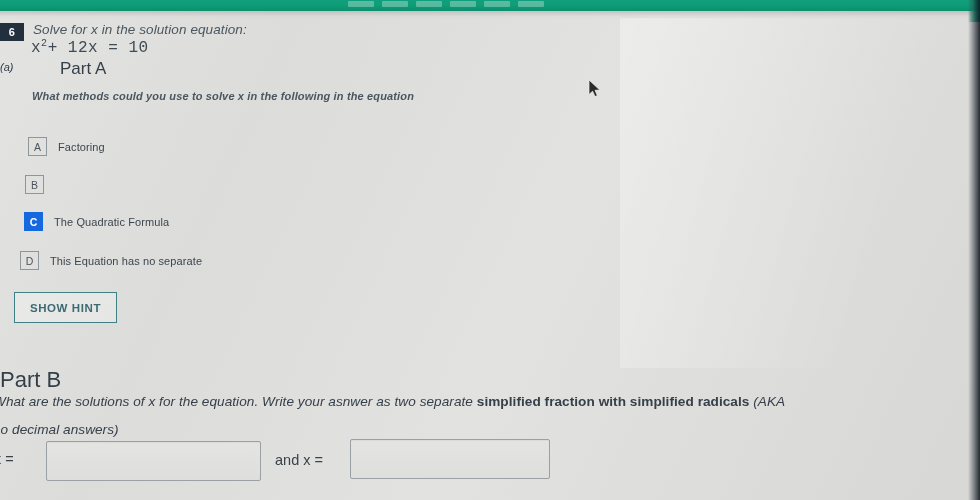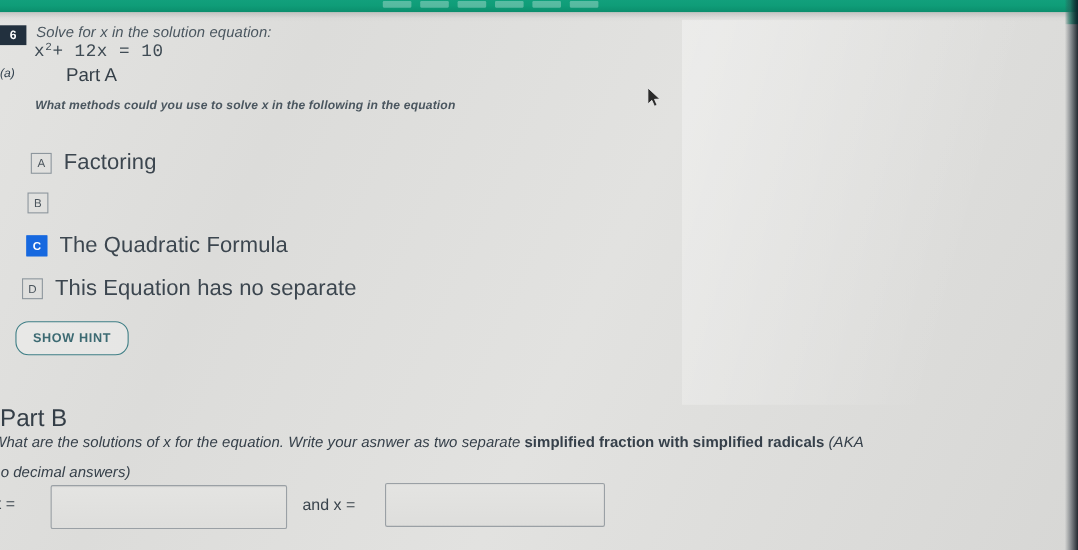--- a/index.html
+++ b/index.html
@@ -153,32 +153,32 @@
     box-sizing: border-box;
     flex: 0 0 auto;
   }
   .opt-box.selected {
     background: #1668df;
     border-color: #1668df;
     color: #ffffff;
     font-weight: bold;
   }
   .opt-label {
-    font-size: 20px;
+    font-size: 11px;
     color: #3c464f;
     letter-spacing: 0.1px;
   }
 
   
   .hint-btn {
     position: absolute;
     left: 14px; top: 292px;
     width: 103px; height: 31px;
     border: 1px solid #3f7f86;
-    border-radius: 12px;
+    border-radius: 0;
     background: rgba(255,255,255,0.28);
     color: #3c6a72;
     font-size: 11.5px;
     font-weight: bold;
     letter-spacing: 0.6px;
     display: flex;
     align-items: center;
     justify-content: center;
     box-sizing: border-box;
     cursor: pointer;

